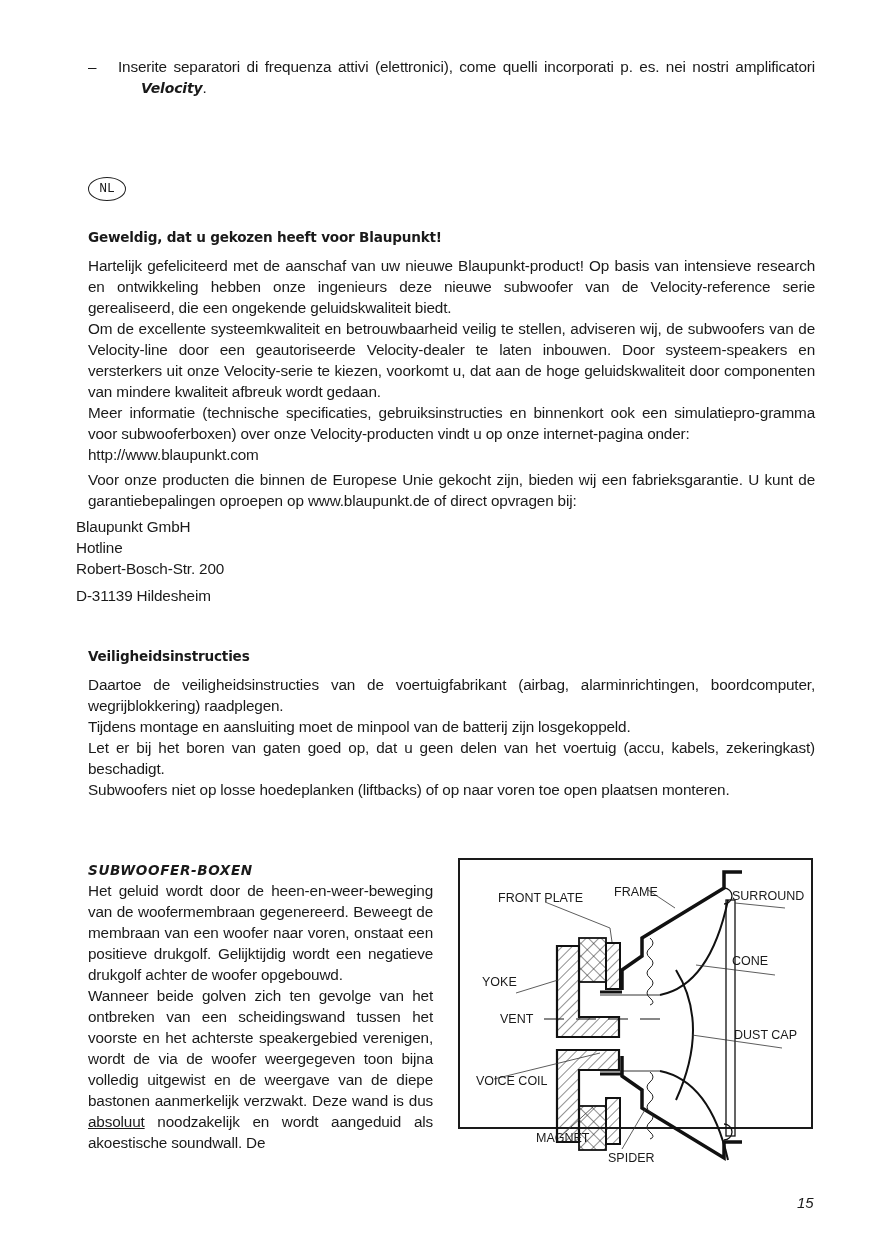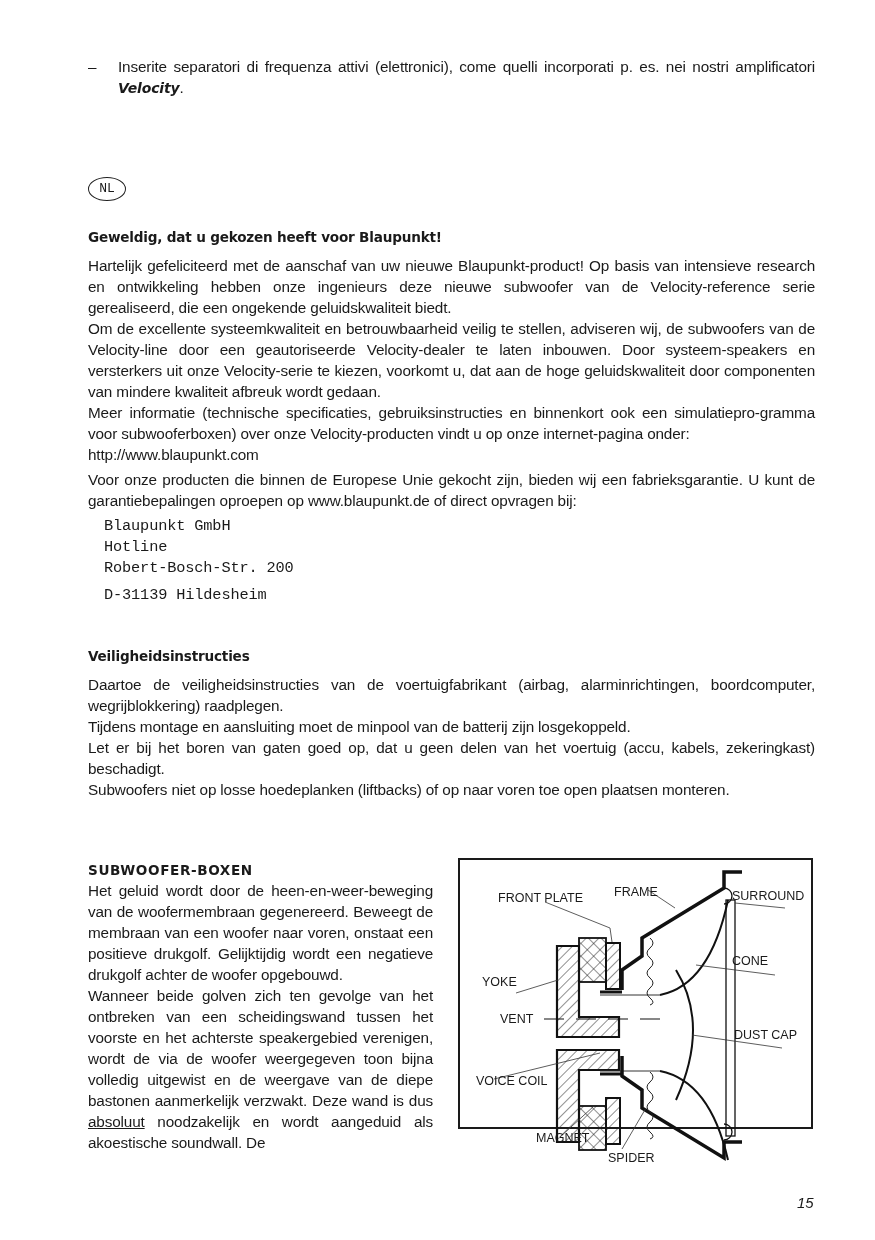--- a/index.html
+++ b/index.html
@@ -8,36 +8,36 @@
   .body-text { font-family: "Liberation Sans", sans-serif; font-size: 15.3px; line-height: 21px;
                text-align: justify; letter-spacing: -0.15px; }
   .heading { font-family: "DejaVu Sans", sans-serif; font-weight: bold; font-size: 13.6px;
              letter-spacing: -0.2px; position: absolute; left: 88px; }
   .abs { position: absolute; }
   p { margin: 0; }
 
   #bullet { left: 88px; top: 56px; width: 727px; }
   #bullet .dash { position: absolute; left: 0; top: 0; }
   #bullet .btext { margin-left: 30px; }
-  #bullet .velocity { font-family: "DejaVu Sans", sans-serif; font-weight: bold; font-style: italic; font-size: 14px; }
+  #bullet .velocity { font-family: "DejaVu Sans", sans-serif; font-weight: bold; font-style: italic; font-size: 14px; margin-left: 23px; }
 
   #nl-badge { left: 88px; top: 177px; width: 36px; height: 22px; border: 1px solid #222;
               border-radius: 50%; font-size: 13px; text-align: center; line-height: 22px;
               font-family: Liberation Mono, monospace; }
 
   #h-welcome { top: 229px; }
   #intro { left: 88px; top: 255px; width: 727px; }
   #warranty { left: 88px; top: 469px; width: 727px; }
-  #address { left: 104px; top: 516px; width: 400px; font-family: Liberation Mono, monospace; }
+  #address { left: 76px; top: 516px; width: 400px; }
   #address .gap { margin-top: 6px; }
 
   #h-safety { top: 648px; }
   #safety { left: 88px; top: 674px; width: 727px; }
 
-  #h-sub { top: 862px; letter-spacing: 0.6px; }
+  #h-sub { top: 862px; letter-spacing: 0.6px; font-style: italic; }
   #sub-text { left: 88px; top: 880px; width: 345px; }
   #sub-text .u { text-decoration: underline; }
 
   #diagram { left: 458px; top: 858px; width: 355px; height: 271px; border: 2px solid #1a1a1a; box-sizing: border-box; }
   #diagram svg { position: absolute; left: 0; top: 0; }
   .lbl { font-family: "Liberation Sans", sans-serif; font-size: 12.5px; fill: #1a1a1a; }
 
   #page-number { left: 797px; top: 1194px; font-size: 15px; font-style: italic; }
 </style>
 </head>

